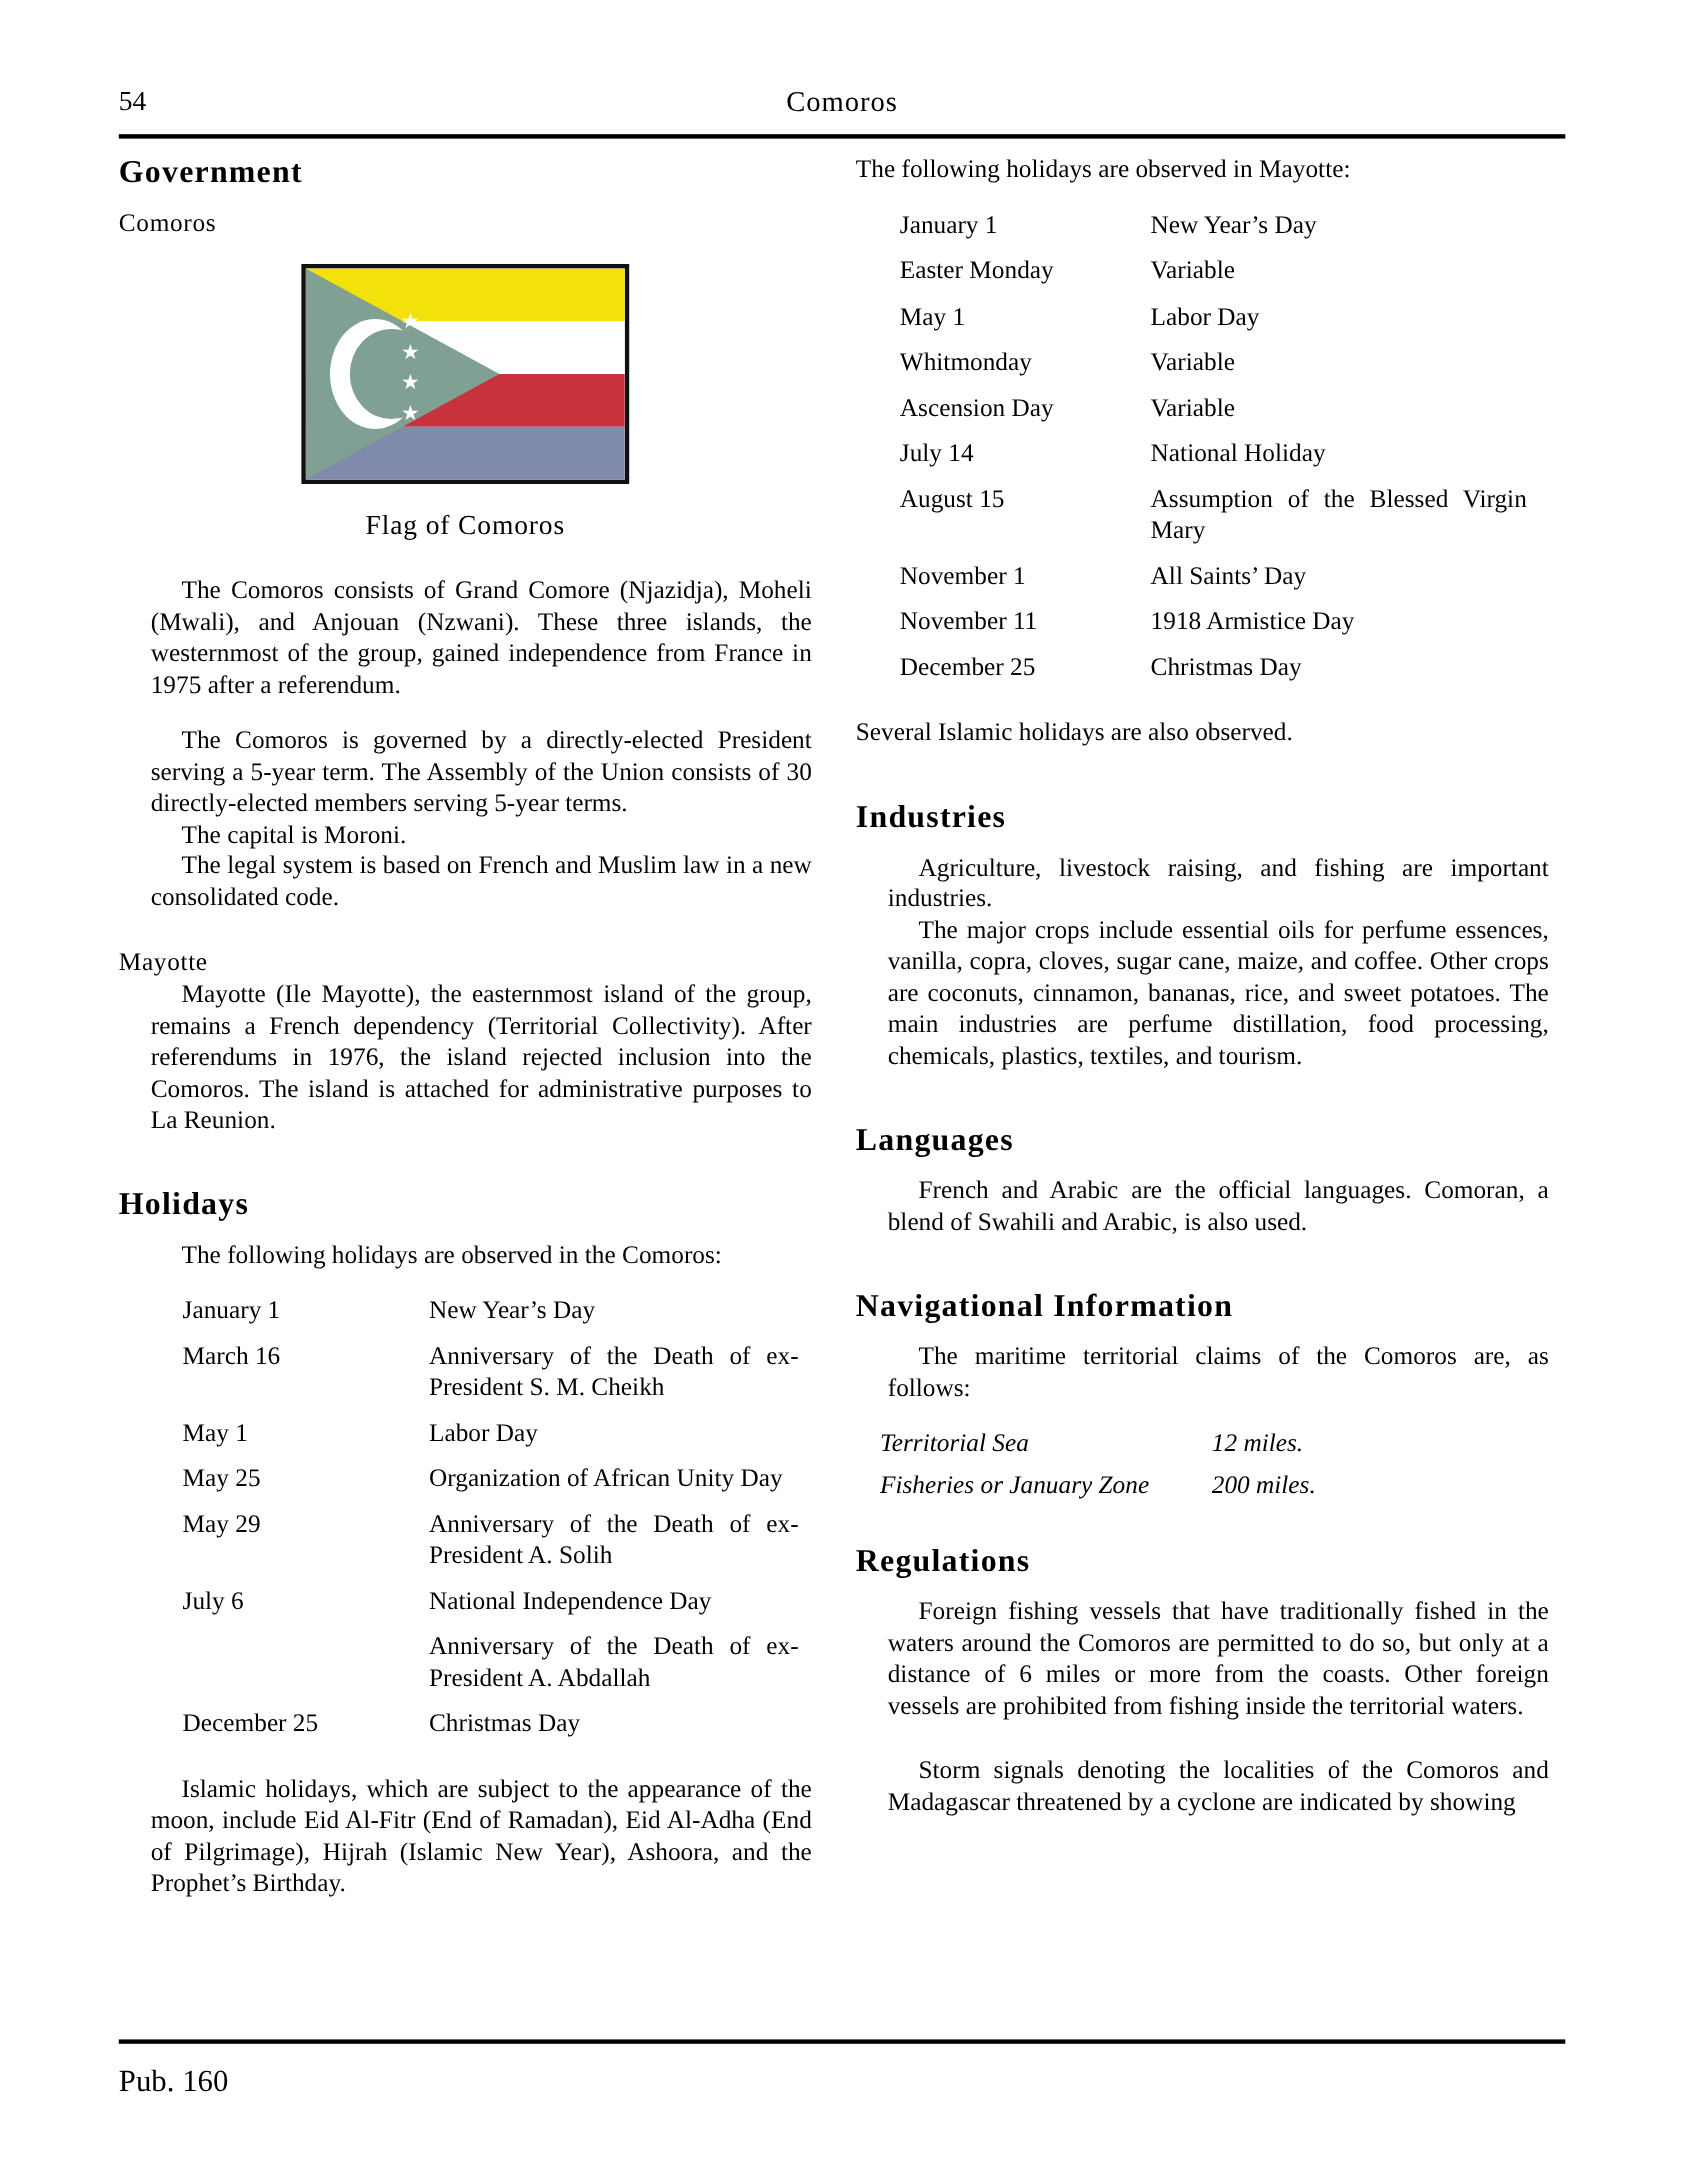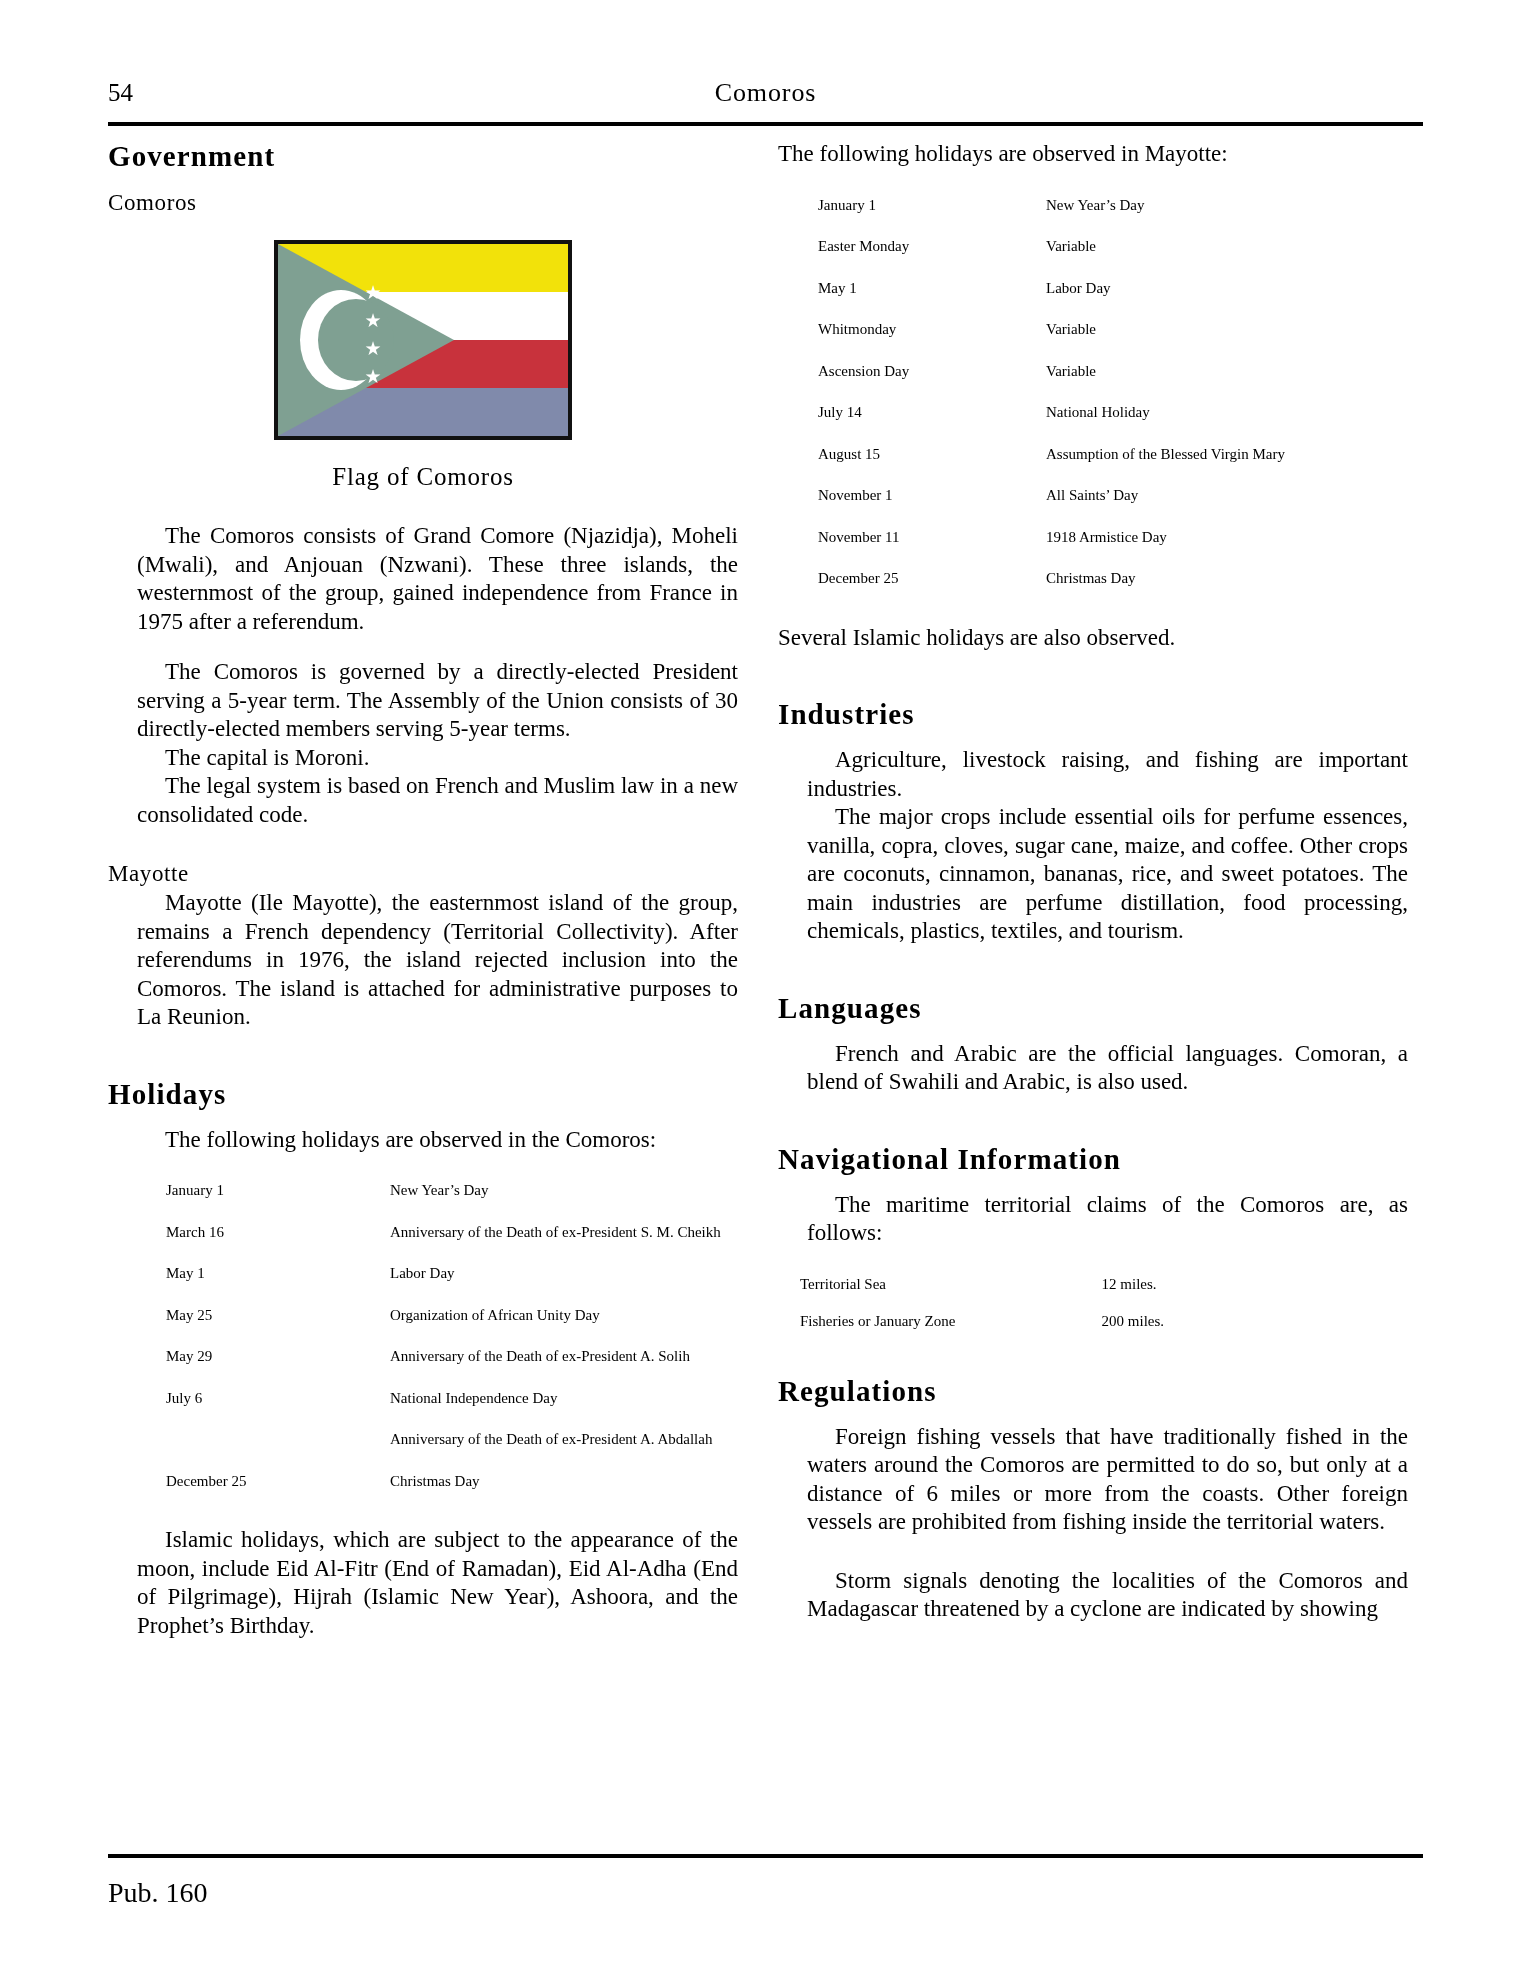--- a/index.html
+++ b/index.html
@@ -183,34 +183,34 @@
     line-height: 30px;
     letter-spacing: 0.8px;
     margin-top: 18px;
   }
 
   
   table.dt {
     border-collapse: collapse;
     margin: 0;
     width: 100%;
-    font-size: 15px;
+    font-size: 23px;
     line-height: 28.5px;
   }
   table.dt td {
     vertical-align: top;
     padding: 0 0 13px 0;
   }
   table.dt td.k { width: 40%; padding-right: 10px; }
   table.dt td.v { width: 60%; text-align: justify; }
   table.dt.tight td { padding-bottom: 9px; }
 
   .tbl-wrap-left  { margin: 22px 0 0 58px; width: 560px; }
   .tbl-wrap-right { margin: 22px 0 0 40px; width: 570px; }
-  .tbl-nav        { margin: 22px 0 0 22px; width: 580px; }
+  .tbl-nav        { margin: 22px 0 0 22px; width: 580px; font-style: italic; }
 
   table.nav td.k { width: 52%; }
   table.nav td.v { width: 48%; text-align: left; }
 
   .spacer-s { height: 18px; }
   .spacer-m { height: 30px; }
   .spacer-l { height: 46px; }
 </style>
 </head>
 <body>

